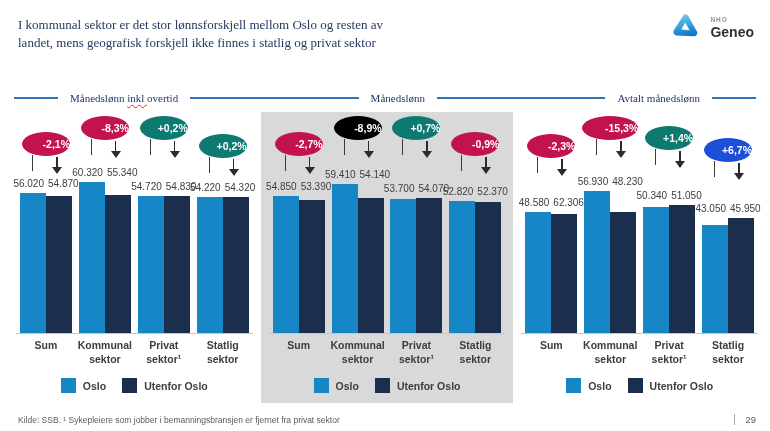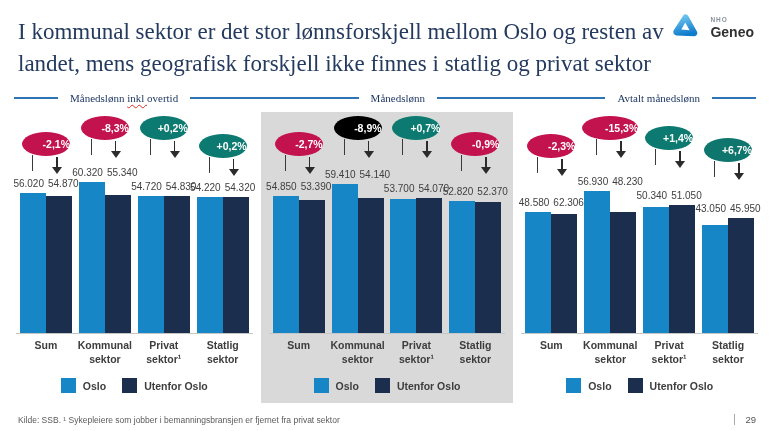--- a/index.html
+++ b/index.html
@@ -1,20 +1,20 @@
 <!DOCTYPE html>
 <html><head>
 <meta charset="utf-8">
 <style>
   html,body{margin:0;padding:0;background:#eee;}
   .slide{position:relative;width:770px;height:431px;background:#fff;overflow:hidden;
          font-family:"Liberation Sans",sans-serif;}
   
   .title{position:absolute;top:16px;left:18px;width:660px;
-         font-family:"Liberation Serif",serif;font-size:23px;line-height:1.38;
+         font-family:"Liberation Serif",serif;font-size:13px;line-height:1.38;
          color:#243A5E;}
   
   .logo{position:absolute;top:14px;right:16px;display:flex;align-items:center;gap:12px;}
   .logo-text{display:flex;flex-direction:column;line-height:1;}
   .logo-org{font-size:6.5px;font-weight:bold;letter-spacing:1px;color:#8A919B;margin-bottom:2px;}
   .logo-brand{font-size:14px;font-weight:600;color:#303030;}
   
   .section-row{position:absolute;top:92px;left:14px;right:14px;display:flex;align-items:center;}
   .section-row .rule{height:0;border-top:2px solid #2E75B6;}
   .rule.edge{flex:0 0 44px;}
@@ -251,21 +251,21 @@
           <div class="group">
             <div class="badge" style="background: rgb(12, 122, 112); width: 48px; top: 10px;">+1,4%</div>
             <div class="connector" style="left: 14px; top: 33px; height: 16px;"></div>
             <div class="arrow-stem" style="left: 38px; top: 35px; height: 10px;"></div>
             <div class="arrow-head" style="left: 34px; top: 45px;"></div>
             <div class="val-row" style="bottom: 132px;"><span>50.340</span><span>51.050</span></div>
             <div class="bar" style="left: 2px; width: 26px; height: 126px; background: rgb(23, 134, 198);"></div>
             <div class="bar" style="left: 28px; width: 26px; height: 128px; background: rgb(28, 46, 77);"></div>
           </div>
           <div class="group">
-            <div class="badge" style="background: #0f766e; width: 48px; top: 22px;">+6,7%</div>
+            <div class="badge" style="background: #1d4ed8; width: 48px; top: 22px;">+6,7%</div>
             <div class="connector" style="left: 14px; top: 45px; height: 16px;"></div>
             <div class="arrow-stem" style="left: 38px; top: 47px; height: 10px;"></div>
             <div class="arrow-head" style="left: 34px; top: 57px;"></div>
             <div class="val-row" style="bottom: 119px;"><span>43.050</span><span>45.950</span></div>
             <div class="bar" style="left: 2px; width: 26px; height: 108px; background: rgb(23, 134, 198);"></div>
             <div class="bar" style="left: 28px; width: 26px; height: 115px; background: rgb(28, 46, 77);"></div>
           </div>
         </div>
         <div class="axis"></div>
         <div class="cats">

